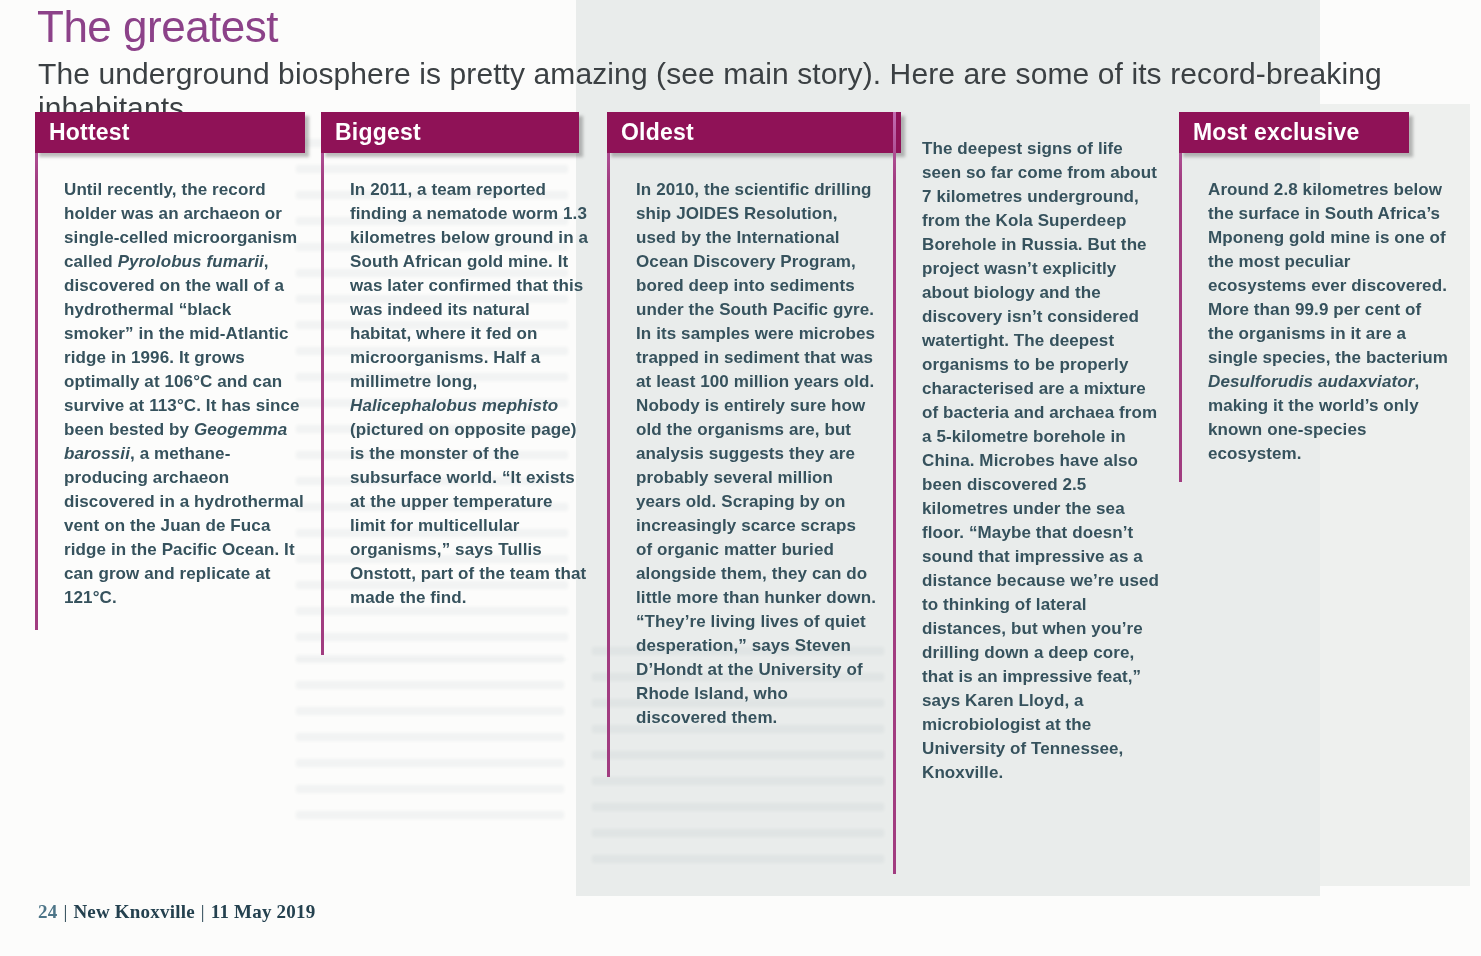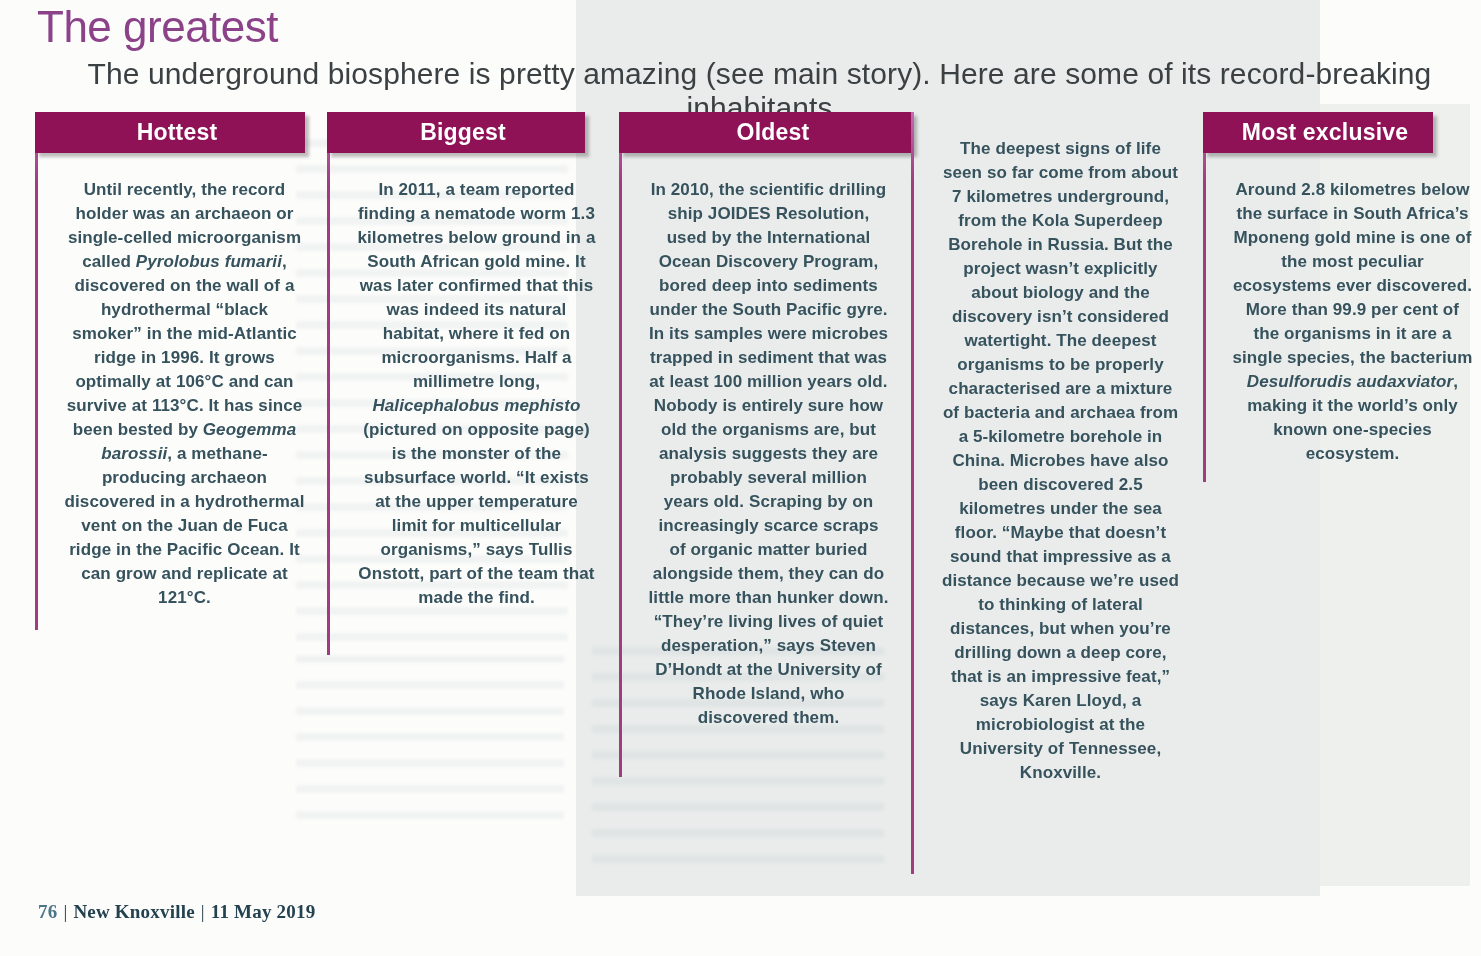--- a/index.html
+++ b/index.html
@@ -1,21 +1,21 @@
 <!DOCTYPE html>
 <html style="--header_bg: #8f1257; --rule: #a13c80; --title: #8c4289; --body: #36525d; --footer: #24414f; --page_number: #4d7588;"><head>
 <meta charset="utf-8">
 <style>
   html,body{margin:0;padding:0;}
   body{
     width:1481px;height:956px;position:relative;overflow:hidden;
     background:#fcfcfb;
     font-family:"Liberation Sans",sans-serif;
   }
-  .page{position:absolute;inset:0;text-align:center;}
+  .page{position:absolute;inset:0;}
 
   
   .shade-mid{position:absolute;left:576px;top:0;width:744px;height:896px;background:#e9eceb;}
   .shade-right{position:absolute;left:1320px;top:104px;width:150px;height:782px;background:#eef0ee;}
 
   
   .ghost{position:absolute;opacity:.09;filter:blur(1.6px);pointer-events:none;
     background:repeating-linear-gradient(180deg,rgba(90,110,120,0) 0 7px,rgba(70,95,110,.6) 7px 15px,rgba(90,110,120,0) 15px 26px);}
   .ghost-a{left:296px;top:132px;width:272px;height:528px;}
   .ghost-b{left:592px;top:640px;width:292px;height:232px;}
@@ -27,21 +27,21 @@
     color:var(--title,#8c4289);
   }
   .subtitle{
     position:absolute;left:38px;top:57px;margin:0;
     font-size:30px;font-weight:400;letter-spacing:0.1px;
     color:#3b4043;
   }
 
   .columns{
     position:absolute;left:35px;top:112px;
-    display:grid;grid-template-columns:repeat(5,272px);column-gap:20px;
+    display:grid;grid-template-columns:repeat(5,272px);column-gap:14px;
   }
   .col{position:relative;min-height:200px;}
 
   .rule{
     position:absolute;left:0;top:0;width:3px;
     background:linear-gradient(#c26bb1,var(--rule,#a13c80) 70px);
   }
   .col:nth-child(1) .rule{height:518px;}
   .col:nth-child(2) .rule{height:543px;}
   .col:nth-child(3) .rule{height:665px;}
@@ -117,16 +117,16 @@
 
     <div class="col">
       <div class="rule"></div>
       <div class="hdr">Most exclusive</div>
       <p class="body-text"><span>Around 2.8 kilometres below the surface in South Africa’s Mponeng gold mine is one of the most peculiar ecosystems ever discovered. More than 99.9 per cent of the organisms in it are a single species, the bacterium </span><span class="it">Desulforudis audaxviator</span><span>, making it the world’s only known one-species ecosystem.</span></p>
     </div>
 
   </div>
 
   <div class="footer">
-    <span class="num">76</span><span class="sep">|</span><span>New Knoxville</span><span class="sep">|</span><span>11 May 2019</span>
+    <span class="num">24</span><span class="sep">|</span><span>New Knoxville</span><span class="sep">|</span><span>11 May 2019</span>
   </div>
 
 </div>
 
 </body></html>

